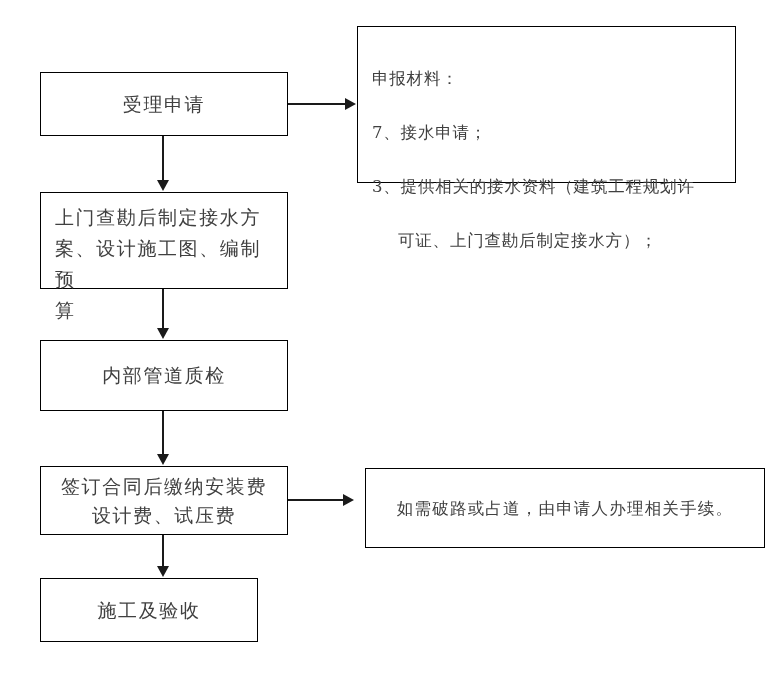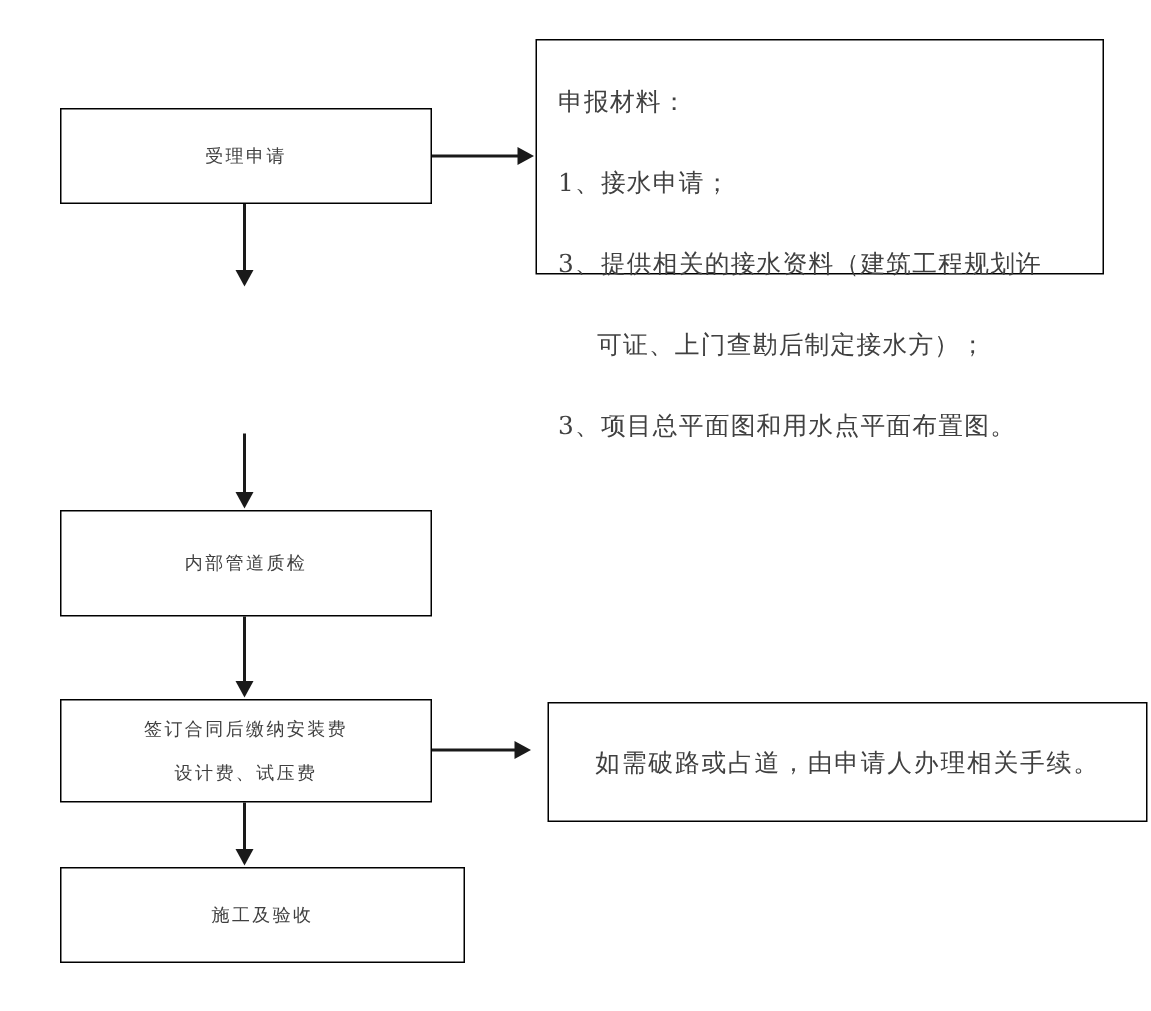--- a/index.html
+++ b/index.html
@@ -26,41 +26,41 @@
   .node {
     position: absolute;
     box-sizing: border-box;
     border: 1.6px solid #000000;
     background: #ffffff;
     display: flex;
     align-items: center;
     justify-content: center;
     color: #404040;
     font-family: "DejaVu Serif", "Liberation Serif", serif;
-    font-size: 12px;
+    font-size: 19px;
     line-height: 31px;
     letter-spacing: 1.6px;
     text-align: center;
     white-space: pre-line;
   }
 
   
   .proc-1 { left: 40px;  top: 72px;  width: 248px; height: 64px; }
   .proc-2 { left: 40px;  top: 192px; width: 248px; height: 97px;
             justify-content: flex-start; text-align: left;
             padding: 9px 12px 0 14px; align-items: flex-start; }
   .proc-3 { left: 40px;  top: 340px; width: 248px; height: 71px; }
   .proc-4 { left: 40px;  top: 466px; width: 248px; height: 69px; line-height: 29px; }
-  .proc-5 { left: 40px;  top: 578px; width: 270px; height: 64px; }
+  .proc-5 { left: 40px;  top: 578px; width: 218px; height: 64px; }
 
   
   .note-materials {
     left: 357px; top: 26px; width: 379px; height: 157px;
     display: block;
-    padding: 0 10px 0 14px;
+    padding: 11px 10px 0 14px;
     text-align: left;
     line-height: 27px;
     font-size: 16.5px;
     letter-spacing: 0.8px;
   }
   .note-road {
     left: 365px; top: 468px; width: 400px; height: 80px;
     letter-spacing: 1.2px;
     font-size: 16.5px;
   }
@@ -93,34 +93,36 @@
     border-left: 11px solid #1a1a1a;
   }
 </style>
 </head>
 <body>
 
 <div id="canvas">
 
   <div class="node proc-1">受理申请</div>
 
+  <div class="node proc-2">上门查勘后制定接水方
+案、设计施工图、编制预
+算</div>
 
   <div class="node proc-3">内部管道质检</div>
 
   <div class="node proc-4">签订合同后缴纳安装费
 设计费、试压费</div>
 
   <div class="node proc-5">施工及验收</div>
 
   <div class="node note-materials">
     <span class="mat-line">申报材料：</span>
-    <span class="mat-line">1、接水申请；</span>
+    <span class="mat-line">7、接水申请；</span>
     <span class="mat-line">3、提供相关的接水资料（建筑工程规划许</span>
     <span class="mat-line indent">可证、上门查勘后制定接水方）；</span>
-    <span class="mat-line">3、项目总平面图和用水点平面布置图。</span>
   </div>
 
   <div class="node note-road">如需破路或占道，由申请人办理相关手续。</div>
 
   <div class="conn hline" style="left:288px; top:103px; width:58px;"></div>
   <div class="arrow-right" style="left:345px; top:97.5px;"></div>
 
   <div class="conn vline" style="left:162px; top:136px; width:2px; height:45px;"></div>
   <div class="arrow-down" style="left:156.5px; top:180px;"></div>
 

